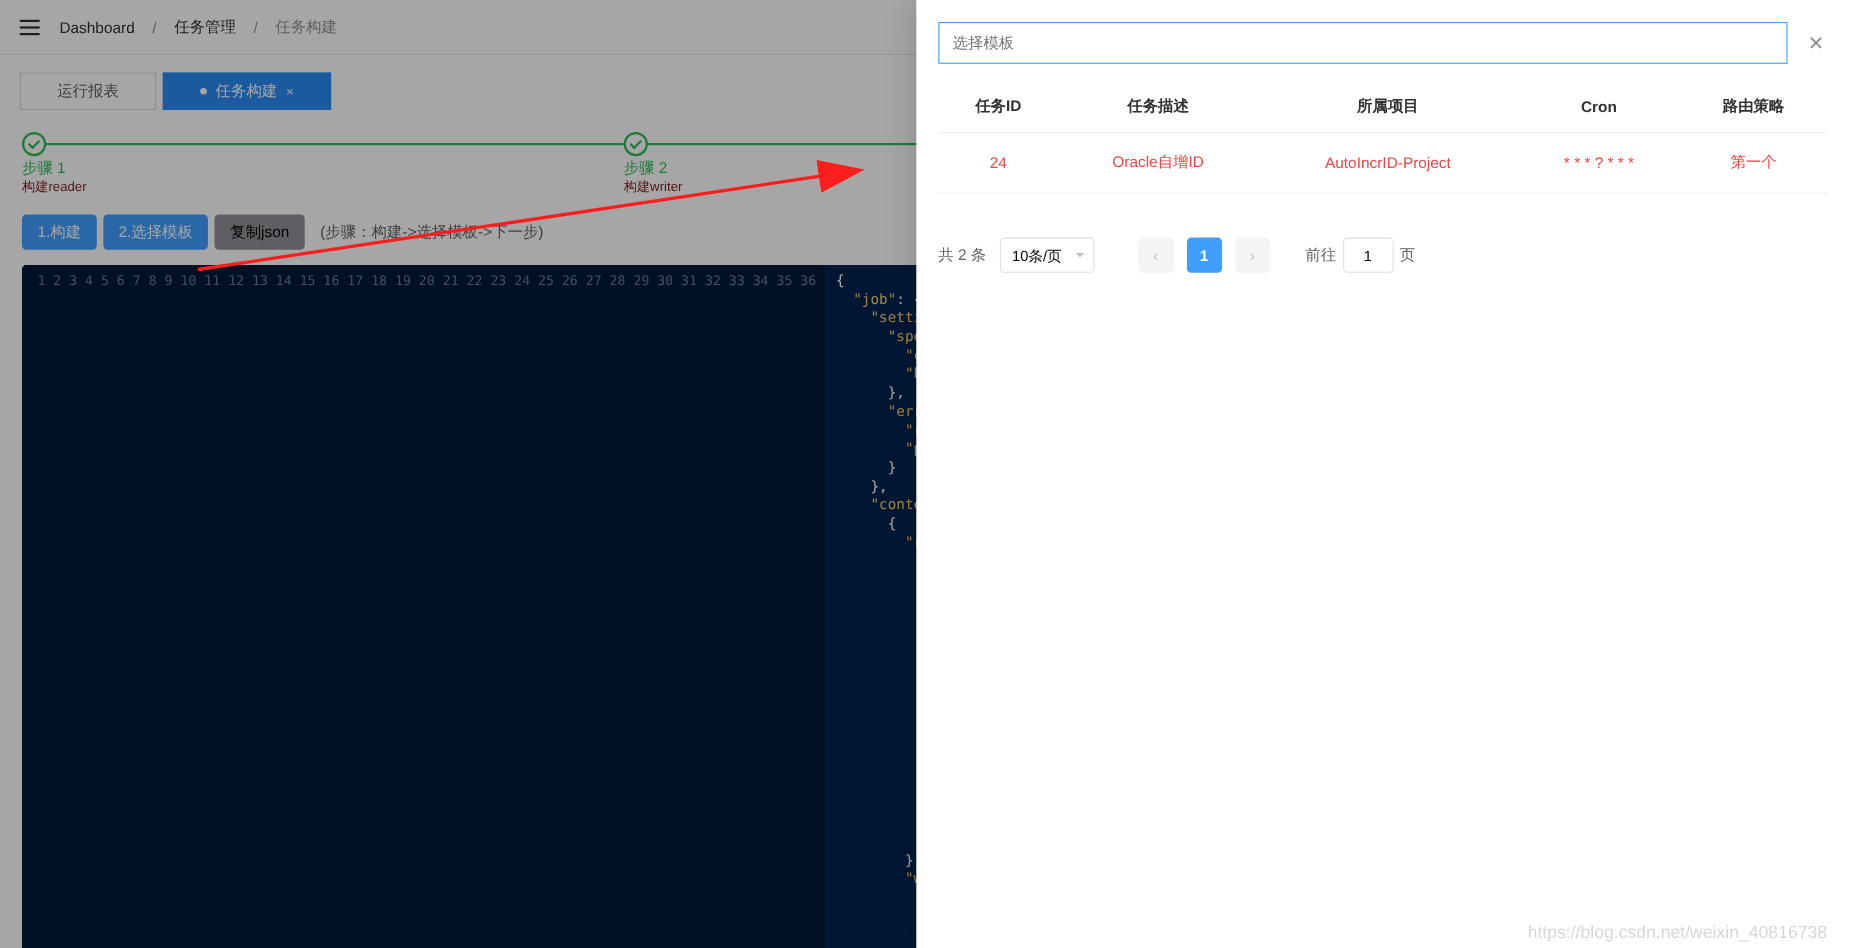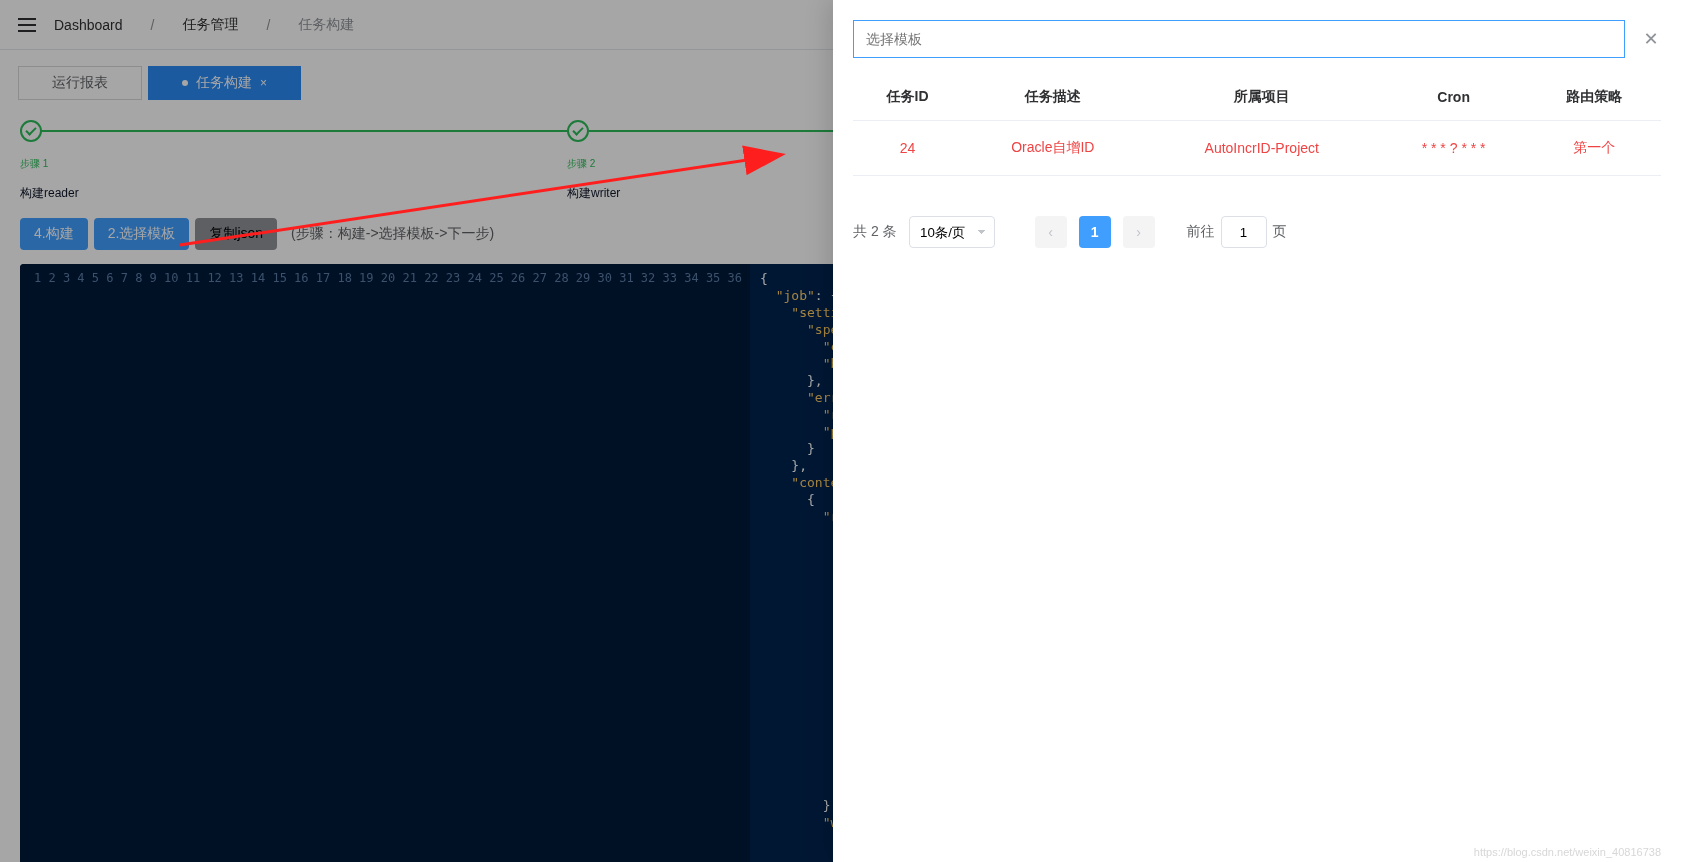--- a/index.html
+++ b/index.html
@@ -8,39 +8,39 @@
     
     .backdrop { position: absolute; inset: 0; background: rgba(0,0,0,0.35); z-index: 50; }
     
     
     .page { position: absolute; inset: 0; background: #fff; }
     
     
     .topbar { height: 50px; display: flex; align-items: center; padding: 0 18px; border-bottom: 1px solid #e4e7ed; }
     .hamburger { width: 18px; height: 14px; display: inline-flex; flex-direction: column; justify-content: space-between; margin-right: 18px; cursor: pointer; }
     .hamburger span { height: 2px; background: #303133; }
-    .breadcrumb { display: flex; align-items: center; gap: 28px; color: #303133; font-size: 14px; }
+    .breadcrumb { display: flex; align-items: center; gap: 16px; color: #303133; font-size: 14px; }
     .breadcrumb .sep { color: #909399; }
     .breadcrumb .current { color: #909399; }
     
     
     .tabs { display: flex; gap: 6px; padding: 16px 18px 10px; }
     .tab { height: 34px; padding: 0 33px; border: 1px solid #d9d9d9; display: inline-flex; align-items: center; font-size: 14px; color: #606266; background: #fff; }
     .tab.active { background: #2a8af5; color: #fff; border-color: #2a8af5; }
     .tab .dot { width: 6px; height: 6px; border-radius: 50%; background: #fff; margin-right: 8px; }
     .tab .close { margin-left: 8px; font-size: 12px; }
     
     
     .steps { display: flex; align-items: center; padding: 10px 20px 6px; }
     .step { flex: 1; }
     .step-line { height: 2px; background: #2dbd5a; position: relative; margin: 10px 0 6px; }
     .step-circle { position: absolute; left: 0; top: -10px; width: 22px; height: 22px; border: 2px solid #2dbd5a; border-radius: 50%; background: #fff; display: flex; align-items: center; justify-content: center; }
     .step-circle::after { content: ""; width: 8px; height: 4px; border-left: 2px solid #2dbd5a; border-bottom: 2px solid #2dbd5a; transform: rotate(-45deg); margin-top: -2px; }
-    .step-title { color: #2dbd5a; font-size: 10px; margin-top: 25px; }
-    .step-sub { color: #0f172a; font-size: 12px; margin-top: 14px; }
+    .step-title { color: #2dbd5a; font-size: 14px; margin-top: 12px; }
+    .step-sub { color: #7f1d1d; font-size: 12px; margin-top: 0; }
     
     
     .actions { display: flex; align-items: center; gap: 6px; padding: 10px 20px; }
     .btn { height: 32px; padding: 0 14px; border: none; border-radius: 4px; font-size: 14px; display: inline-flex; align-items: center; cursor: pointer; }
     .btn-primary { background: #409eff; color: #fff; }
     .btn-gray { background: #909399; color: #000000; }
     .hint { margin-left: 8px; color: #606266; font-size: 14px; }
     
     
     .editor { margin: 4px 20px 0; background: #002451; color: #fff; font-family: Consolas, Monaco, monospace; font-size: 13px; border-radius: 4px; overflow: hidden; }
@@ -66,21 +66,21 @@
     .table td { border-bottom: 1px solid #ebeef5; padding: 18px 10px; text-align: center; color: #ef4444; }
     
     .pager { display: flex; align-items: center; gap: 12px; padding: 40px 20px 20px; }
     .pager .total { color: #606266; }
     .pager select { height: 32px; border: 1px solid #dcdfe6; border-radius: 4px; padding: 0 28px 0 10px; background: #fff; appearance: none; background-image: linear-gradient(45deg, transparent 50%, #c0c4cc 50%), linear-gradient(135deg, #c0c4cc 50%, transparent 50%); background-position: right 12px center, right 8px center; background-size: 4px 4px, 4px 4px; background-repeat: no-repeat; text-align: center; }
     .pgbtn { width: 32px; height: 32px; background: #f4f4f5; border-radius: 4px; display: inline-flex; align-items: center; justify-content: center; color: #c0c4cc; cursor: pointer; }
     .pgbtn.cur { background: #409eff; color: #fff; font-weight: 600; }
     .pager .goto { display: flex; align-items: center; gap: 6px; color: #606266; margin-left: 20px; }
     .pager .goto input { width: 46px; height: 32px; border: 1px solid #dcdfe6; border-radius: 4px; text-align: center; }
     
-    .watermark { position: absolute; right: 20px; bottom: 4px; font-size: 11px; color: #d7d7d7; z-index: 200; }
+    .watermark { position: absolute; right: 20px; bottom: 4px; font-size: 16px; color: #d7d7d7; z-index: 200; }
   </style>
 </head>
 <body>
 
 <div class="page">
   <div class="topbar">
     <div class="hamburger">
         <span></span>
         <span></span>
         <span></span>
@@ -117,21 +117,21 @@
         </div>
       <div class="step-title">步骤 2</div>
       <div class="step-sub">构建writer</div>
     </div>
     <div class="step">
       <div class="step-line"></div>
     </div>
   </div>
 
   <div class="actions">
-    <button class="btn btn-primary">4.构建</button>
+    <button class="btn btn-primary">1.构建</button>
     <button class="btn btn-primary">2.选择模板</button>
     <button class="btn btn-gray">复制json</button>
     <span class="hint">(步骤：构建-&gt;选择模板-&gt;下一步)</span>
   </div>
 
   <div class="editor">
     <div class="editor-inner">
       <div class="gutter" id="gutter">1
 2
 3

